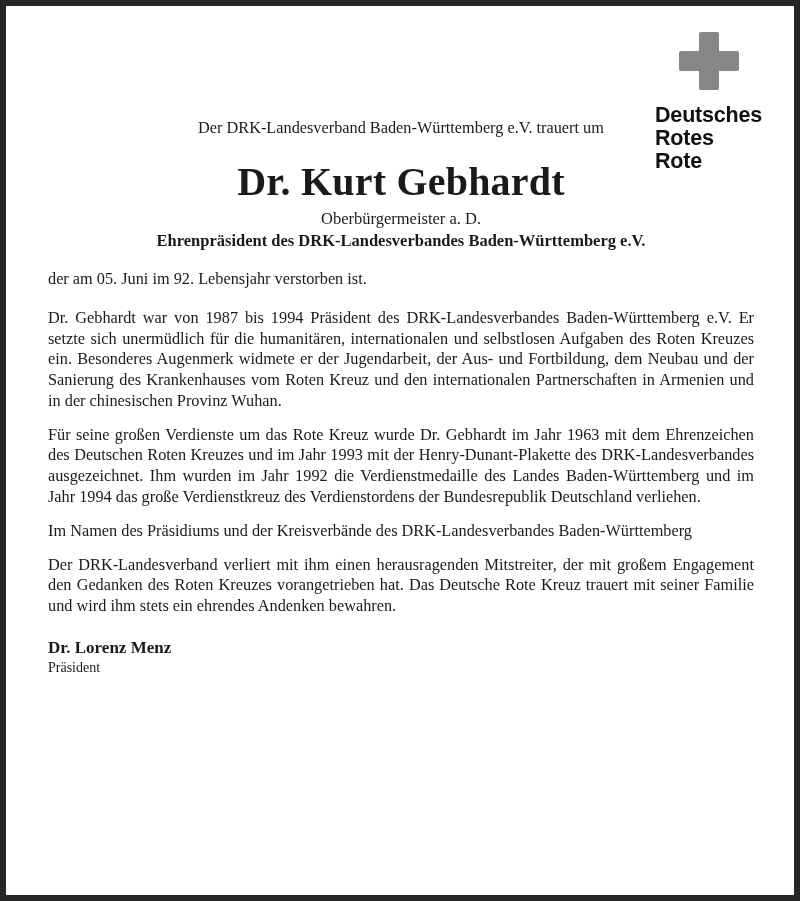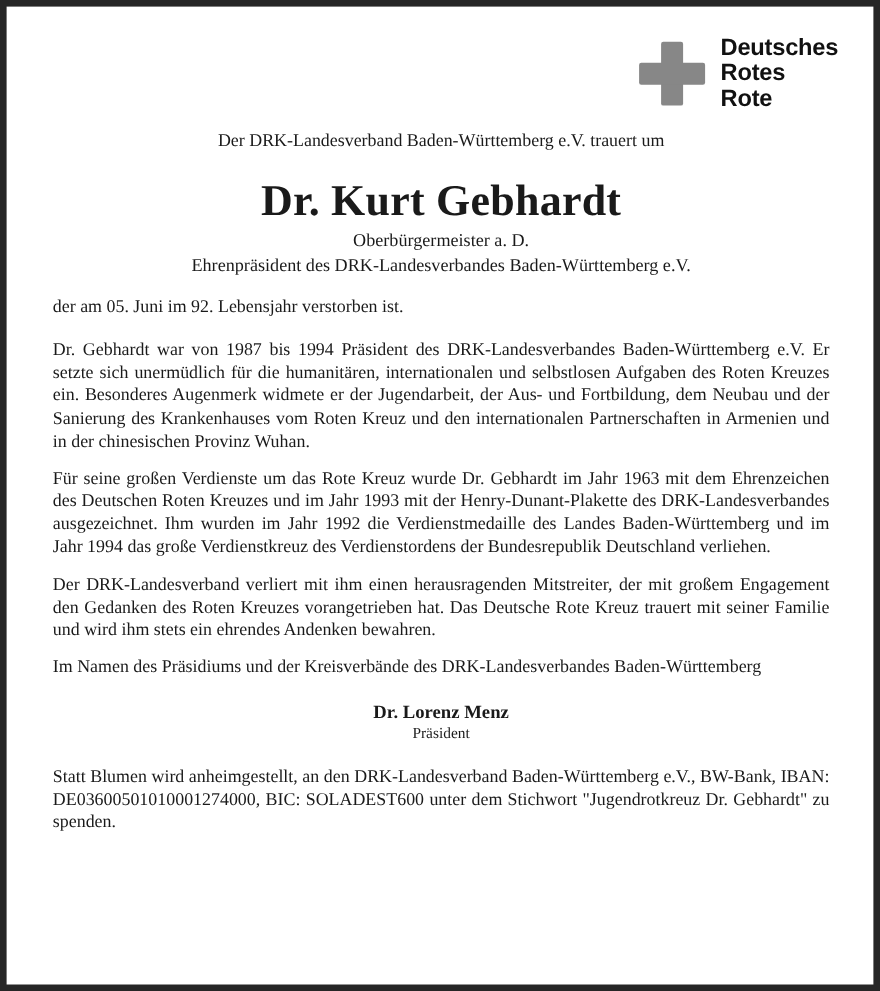--- a/index.html
+++ b/index.html
@@ -39,20 +39,21 @@
     display: flex;
     justify-content: flex-end;
     align-items: flex-start;
     height: 86px;
     padding-right: 2px;
   }
   .logo {
     display: flex;
     align-items: center;
     gap: 14px;
+    flex-direction: column;
   }
   .cross {
     width: 60px;
     height: 58px;
     position: relative;
     flex: none;
   }
   .cross::before,
   .cross::after {
     content: "";
@@ -119,31 +120,32 @@
   }
 
   .subtitle {
     text-align: center;
     font-size: 16.5px;
     line-height: 1.3;
     margin: 4px;
   }
   .subtitle .l2 {
     display: block;
+    font-weight: bold;
   }
 
   .after-title {
     margin: 18px 0 18px 0;
     font-size: 16.3px;
     line-height: 1.27;
     text-align: left;
   }
 
   .signature {
-    text-align: center;
+    text-align: left;
     margin: 20px 0 19px 0;
   }
   .sig-name {
     font-weight: bold;
     font-size: 17px;
     line-height: 1.28;
     display: block;
   }
   .sig-role {
     font-size: 14px;
@@ -178,28 +180,27 @@
         <span class="l1">Oberbürgermeister a. D.</span>
         <span class="l2">Ehrenpräsident des DRK-Landesverbandes Baden-Württemberg e.V.</span>
       </div>
 
       <p class="after-title">der am 05. Juni im 92. Lebensjahr verstorben ist.</p>
 
       <p class="para">Dr. Gebhardt war von 1987 bis 1994 Präsident des DRK-Landesverbandes Baden-Württemberg e.V. Er setzte sich unermüdlich für die humanitären, internationalen und selbstlosen Aufgaben des Roten Kreuzes ein. Besonderes Augenmerk widmete er der Jugendarbeit, der Aus- und Fortbildung, dem Neubau und der Sanierung des Krankenhauses vom Roten Kreuz und den internationalen Partnerschaften in Armenien und in der chinesischen Provinz Wuhan.</p>
 
       <p class="para">Für seine großen Verdienste um das Rote Kreuz wurde Dr. Gebhardt im Jahr 1963 mit dem Ehrenzeichen des Deutschen Roten Kreuzes und im Jahr 1993 mit der Henry-Dunant-Plakette des DRK-Landesverbandes ausgezeichnet. Ihm wurden im Jahr 1992 die Verdienstmedaille des Landes Baden-Württemberg und im Jahr 1994 das große Verdienstkreuz des Verdienstordens der Bundesrepublik Deutschland verliehen.</p>
 
+      <p class="para">Im Namen des Präsidiums und der Kreisverbände des DRK-Landesverbandes Baden-Württemberg</p>
+
       <p class="para">Der DRK-Landesverband verliert mit ihm einen herausragenden Mitstreiter, der mit großem Engagement den Gedanken des Roten Kreuzes vorangetrieben hat. Das Deutsche Rote Kreuz trauert mit seiner Familie und wird ihm stets ein ehrendes Andenken bewahren.</p>
-
-      <p class="para">Im Namen des Präsidiums und der Kreisverbände des DRK-Landesverbandes Baden-Württemberg</p>
 
       <div class="signature">
         <span class="sig-name">Dr. Lorenz Menz</span>
         <span class="sig-role">Präsident</span>
       </div>
 
 
 
-      <p class="para last">Statt Blumen wird anheimgestellt, an den DRK-Landesverband Baden-Württemberg e.V., BW-Bank, IBAN: DE03600501010001274000, BIC: SOLADEST600 unter dem Stichwort "Jugendrotkreuz Dr. Gebhardt" zu spenden.</p>
 
     </div>
   </div>
 </div>
 
 </body></html>

